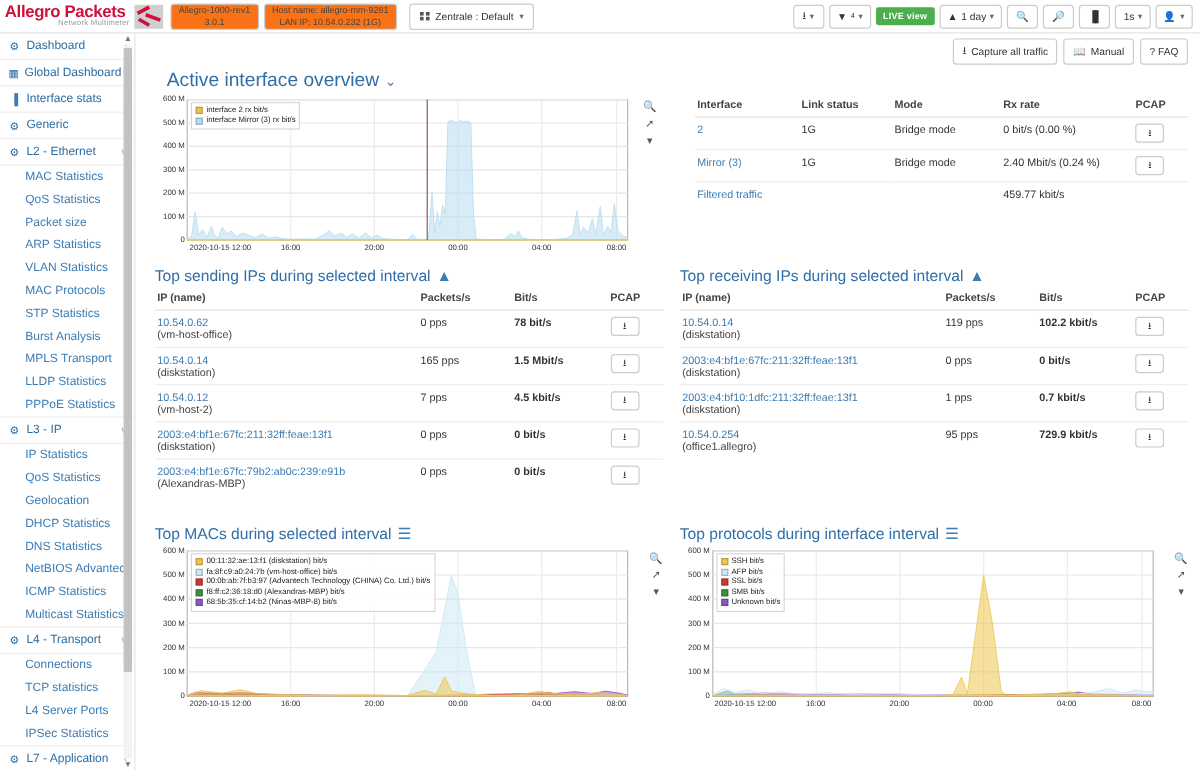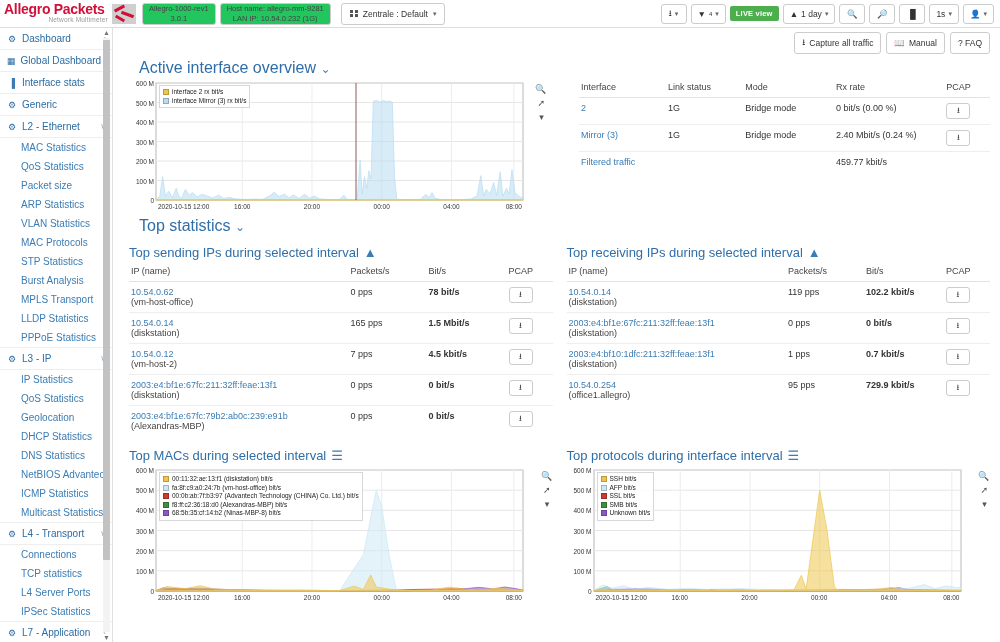--- a/index.html
+++ b/index.html
@@ -37,21 +37,21 @@
     background: #cfcfcf; position: relative; overflow: hidden;
   }
   #logo-mark i {
     position: absolute; background: #d0103a; display: block;
   }
   .infobox {
     border: 1px solid #ccc; border-radius: 3px;
     height: 22px; padding: 1px 6px; margin-right: 4px;
     font-size: 7.5px; color: #444; line-height: 9.5px;
     display: flex; flex-direction: column; justify-content: center;
-    text-align: center; background: #22c55e; white-space: nowrap;
+    text-align: center; background: #f97316; white-space: nowrap;
   }
   #site-select {
     border: 1px solid #ccc; border-radius: 3px; height: 22px;
     padding: 0 8px; margin-left: 6px;
     font-size: 8.5px; color: #333; background: #fff;
     display: flex; align-items: center; gap: 5px; cursor: pointer;
   }
   .grid-icon {
     display: inline-block; width: 8px; height: 7px;
     background:
@@ -130,21 +130,21 @@
     cursor: pointer;
   }
 
   
   .row2 { display: flex; gap: 14px; }
   .col { flex: 1 1 0; min-width: 0; }
 
   
   table.tbl { width: 100%; border-collapse: collapse; font-size: 9px; }
   table.tbl th {
-    text-align: left; font-weight: normal; color: #444;
+    text-align: left; font-weight: bold; color: #444;
     padding: 3px 4px 5px 2px; border-bottom: 1px solid #e2e2e2;
     font-size: 9px; white-space: nowrap;
   }
   table.tbl td {
     padding: 5px 4px 5px 2px; border-bottom: 1px solid #eee;
     vertical-align: top; color: #333; font-size: 9px;
   }
   table.tbl tr:last-child td { border-bottom: none; }
   .lnk { color: #3b7cb3; cursor: pointer; }
   .subname { color: #444; display: block; font-size: 9px; }
@@ -441,24 +441,20 @@
               <td></td>
               <td>459.77 kbit/s</td>
               <td class="td-pcap"></td>
             </tr>
           </tbody>
       </table>
     </div>
   </div>
 
 
-  <h2 class="section">
-    <span>Top statistics</span>
-    <span class="chev">⌄</span>
-  </h2>
 
   <div class="row2" style="margin-top:4px">
     <div class="col">
       <h3 class="panel">
         <span>Top sending IPs during selected interval</span>
         <span style="color:#3b7cb3">▲</span>
       </h3>
       <table class="tbl">
         <thead>
             <tr id="send-head">
@@ -575,21 +571,21 @@
                 <div class="dlbtn">
                   <span>⭳</span>
                 </div>
               </td>
             </tr>
           </tbody>
       </table>
     </div>
   </div>
 
-  <div class="row2" style="margin-top:6px">
+  <div class="row2" style="margin-top:18px">
     <div class="col">
       <h3 class="panel">
         <span>Top MACs during selected interval</span>
         <span style="color:#3b7cb3">☰</span>
       </h3>
       <div class="chart-wrap">
         <div id="chart-macs" class="chart-box" style="width: 400px;">
             <svg width="400" height="127" style="display: block;">
               <rect x="27" y="4" width="367" height="121" fill="#fff" stroke="#b8b8b8" stroke-width="1"></rect>
               <line x1="27" x2="394" y1="104.83333333333334" y2="104.83333333333334" stroke="#e6e6e6" stroke-width="1"></line>

